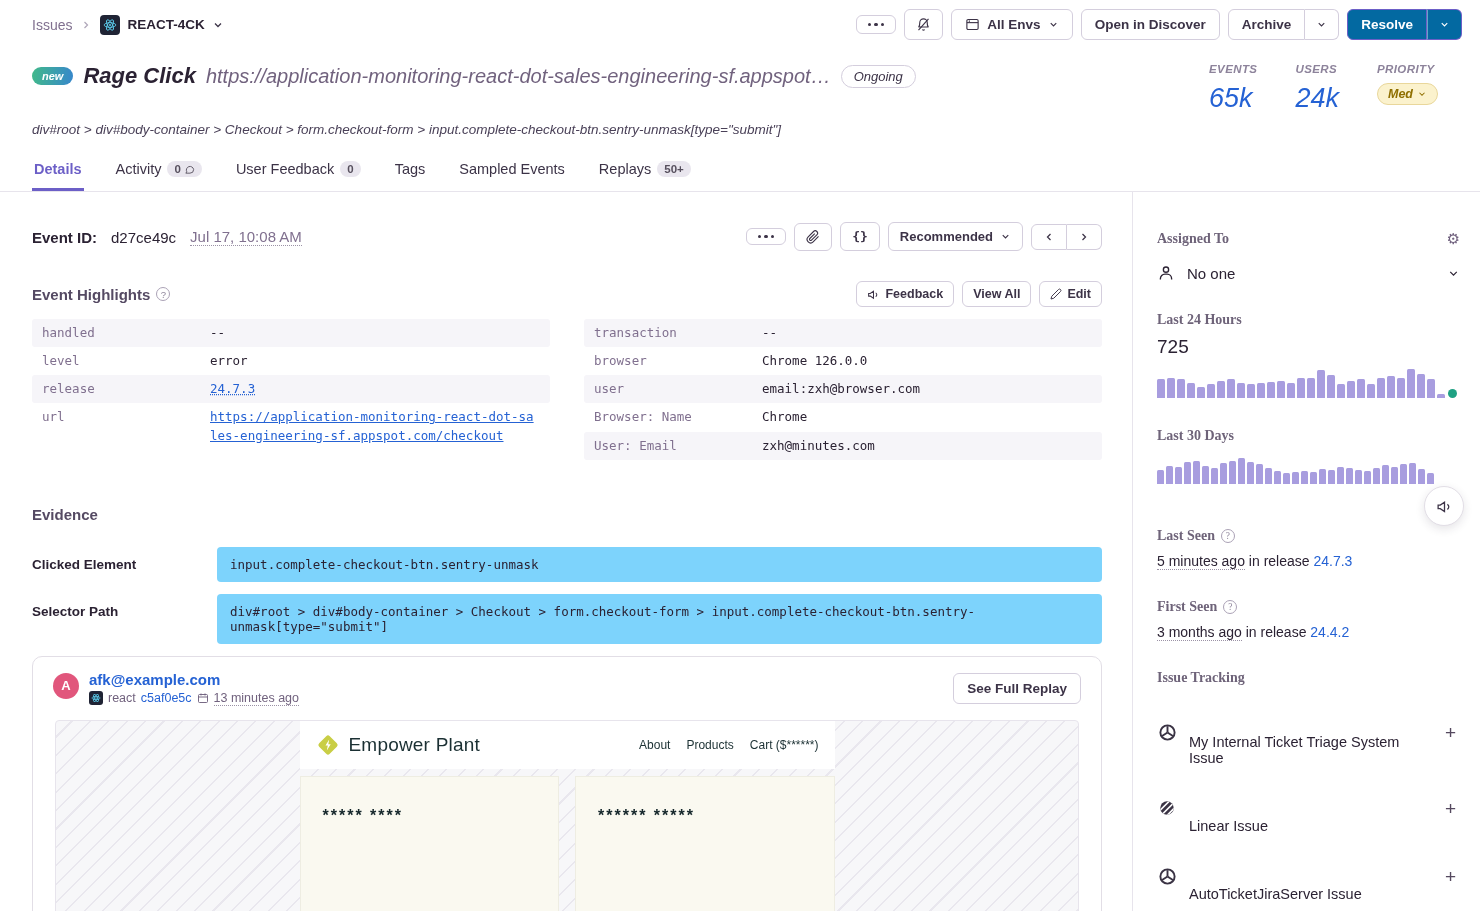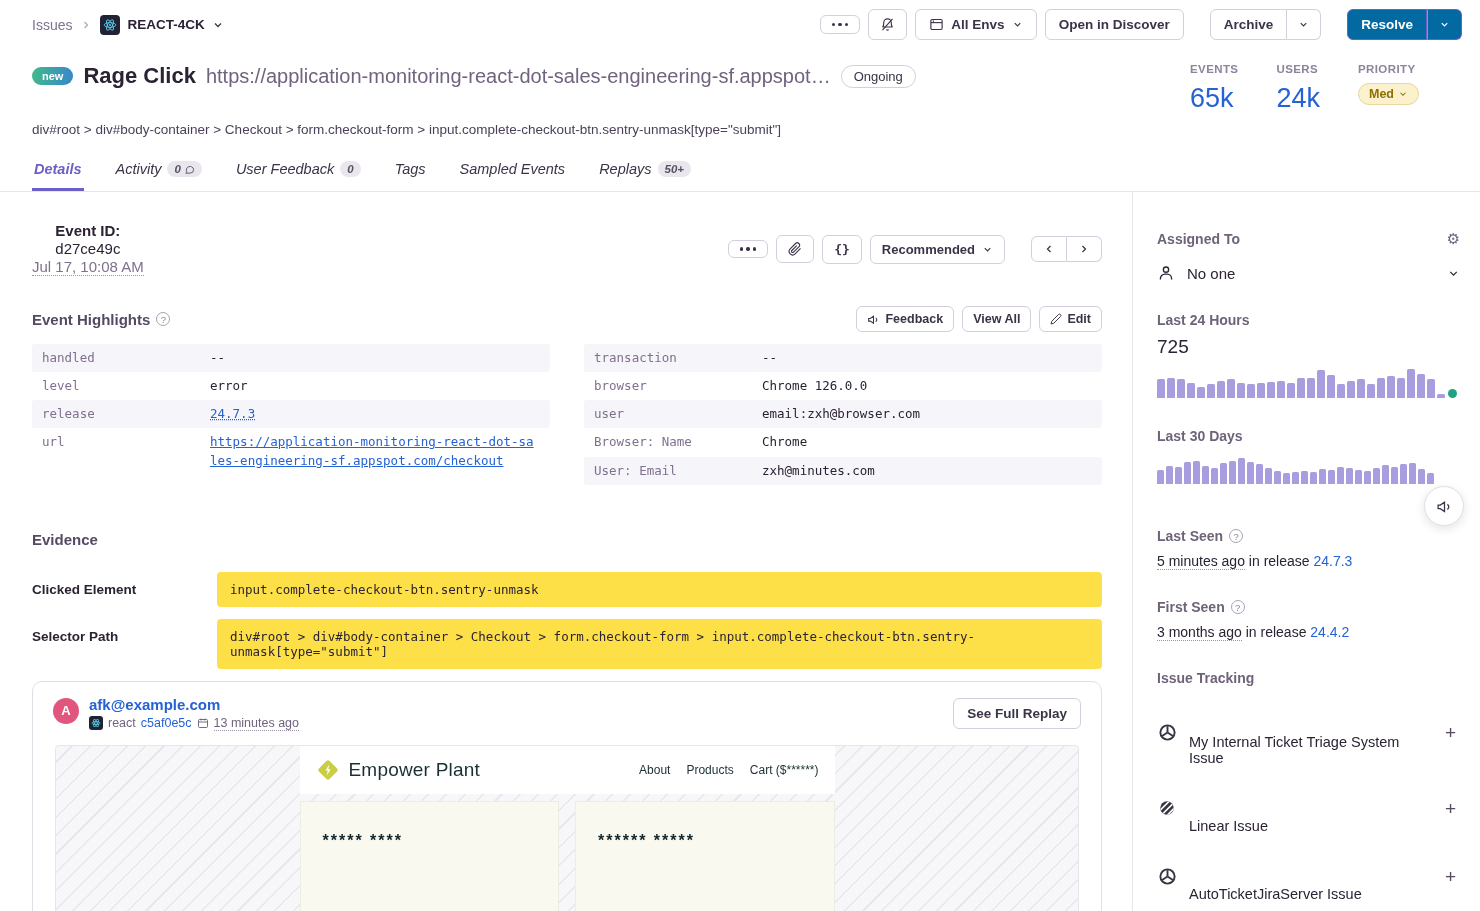--- a/index.html
+++ b/index.html
@@ -14,60 +14,60 @@
   .crumb-sep { color:#B0A8BA; }
   .project-sel { display:flex; align-items:center; gap:7px; font-weight:700; font-size:13.5px; color:#2B2233; cursor:pointer; }
   .proj-icon { width:20px; height:20px; border-radius:4px; background:#1F2334; display:flex; align-items:center; justify-content:center; }
   .top-actions { display:flex; align-items:center; gap:8px; }
   .btn { display:inline-flex; align-items:center; gap:7px; border:1px solid #D4CEDD; background:#fff;
     border-radius:6px; padding:7px 13px; font-size:13.5px; font-weight:700; color:#3C3347; cursor:pointer;
     font-family:"Liberation Sans", sans-serif; }
   .btn.icon-only { padding:7px 11px; }
   .btn-group { display:inline-flex; }
   .btn-group .btn { border-radius:0; }
-  .btn-group .btn:first-child { border-radius:6px 0 0 6px;margin-left:18px; }
+  .btn-group .btn:first-child { border-radius:6px 0 0 6px; }
   .btn-group .btn:last-child { border-radius:0 6px 6px 0; border-left:none; }
   .btn.primary { background:#0369a1; border-color:#6C5FC7; color:#fff; }
   .btn-group .btn.primary:last-child { border-left:1px solid rgba(255,255,255,.4); }
   .dots { display:inline-flex; gap:3px; align-items:center; }
   .dots i { width:3.5px; height:3.5px; border-radius:50%; background:#3C3347; }
 
   
-  .header { padding:14px 43px 0 32px; }
+  .header { padding:14px 24px 0 32px;font-style:italic; }
   .header-row1 { display:flex; justify-content:space-between; align-items:flex-start; }
   .title-cluster { display:flex; align-items:center; gap:10px; max-width:980px; }
   .badge-new { background:linear-gradient(95deg,#41B98A,#3787CC); color:#fff; font-size:11px; font-weight:700;
     padding:3px 10px; border-radius:20px; }
   .issue-title { font-size:22px; font-weight:700; color:#2B2233; white-space:nowrap; }
   .issue-subtitle { font-size:20px; color:#71627E; white-space:nowrap; overflow:hidden; }
   .pill-ongoing { border:1px solid #D4CEDD; border-radius:20px; padding:3px 12px; font-size:13px; color:#3C3347; white-space:nowrap; }
   .stats { display:flex; gap:38px; padding-right:18px; }
   .stat { text-align:left; }
   .stat-label { font-size:11.5px; font-weight:700; letter-spacing:.4px; color:#8D839B; margin-bottom:8px; }
   .stat-value { font-size:27px; color:#2562D4; }
   .prio-pill { display:inline-flex; align-items:center; gap:4px; background:#FBF2CD; border:1px solid #E9D79B;
     color:#8F6F00; font-size:12.5px; font-weight:600; border-radius:20px; padding:3px 10px; cursor:pointer; }
   .culprit { font-size:13.5px; color:#4A4158; margin-top:8px; }
 
   
   .tabs { display:flex; gap:30px; padding:0 32px; margin-top:16px; border-bottom:1px solid #E7E4EC; }
   .tab { display:flex; align-items:center; gap:6px; font-size:14.5px; color:#3C3347; padding:8px 2px 11px; cursor:pointer;
-    border-bottom:3px solid transparent;font-style:italic; }
+    border-bottom:3px solid transparent; }
   .tab.active { color:#6C5FC7; font-weight:600; border-bottom-color:#6C5FC7; }
   .tab .badge { background:#E9E6EE; color:#57505E; border-radius:20px; font-size:11.5px; font-weight:600;
     padding:2px 7px; display:inline-flex; align-items:center; gap:3px; }
 
   
   .content { display:flex; align-items:stretch; min-height:750px; }
   .main { width:1133px; padding:30px 30px 0 32px; border-right:1px solid #E7E4EC; }
   .sidebar { flex:1; padding:38px 20px 0 24px; position:relative; }
 
   
   .event-row { display:flex; justify-content:space-between; align-items:center; }
-  .event-id { font-size:15px; display:flex; gap:1px; align-items:center;flex-direction:column; }
+  .event-id { font-size:15px; display:flex; gap:14px; align-items:flex-end; }
   .event-id b { font-weight:700; }
   .dot-u { border-bottom:1px dotted #9B92A6; }
   .muted { color:#80708F; }
   .event-toolbar { display:flex; gap:8px; align-items:center; }
   .btn.sm { padding:6px 11px; font-size:13px; }
   .mono { font-family:"DejaVu Sans Mono", monospace; }
 
   .hl-header { display:flex; justify-content:space-between; align-items:center; margin-top:30px; }
   .section-title { font-size:15px; font-weight:700; color:#554A63; display:flex; align-items:center; gap:6px; }
   .help { width:14px; height:14px; border:1px solid #ABA2B6; border-radius:50%; font-size:9.5px; color:#8D8399;
@@ -82,21 +82,21 @@
   .hl-key { width:168px; flex:none; color:#80708F; font-family:"DejaVu Sans Mono", monospace; }
   .hl-val { color:#2B2233; font-family:"DejaVu Sans Mono", monospace; word-break:break-all; }
   .hl-val.link { color:#2562D4; text-decoration:underline; cursor:pointer; }
   .hl-val.link-dotted { color:#2562D4; text-decoration:underline dotted; cursor:pointer; }
 
   
   .evidence-title { margin-top:46px; }
   .ev-rows { margin-top:24px; }
   .ev-row { display:flex; align-items:stretch; margin-bottom:12px; }
   .ev-label { width:185px; flex:none; font-size:13.5px; font-weight:700; padding-top:10px; }
-  .ev-val { flex:1; background:#fde047; border-radius:4px; padding:10px 13px; font-size:12.5px;
+  .ev-val { flex:1; background:#7dd3fc; border-radius:4px; padding:10px 13px; font-size:12.5px;
     font-family:"DejaVu Sans Mono", monospace; color:#2B2233; }
 
   
   .sr-header { display:flex; justify-content:space-between; align-items:center; margin-top:50px; }
   .replay-card { border:1px solid #E2DEE6; border-radius:10px; margin-top:12px; overflow:hidden; }
   .rc-top { display:flex; justify-content:space-between; align-items:center; padding:14px 20px; }
   .rc-user { display:flex; gap:10px; }
   .avatar { width:26px; height:26px; border-radius:50%; background:#E1567C; color:#fff; font-size:13px; font-weight:700;
     display:flex; align-items:center; justify-content:center; margin-top:2px; }
   .rc-name { color:#2562D4; font-weight:700; font-size:15px; cursor:pointer; }
@@ -108,21 +108,21 @@
     height:260px; display:flex; justify-content:center; overflow:hidden; }
   .viewport { width:535px; background:transparent; }
   .vp-header { background:#fff; height:48px; display:flex; align-items:center; justify-content:space-between; padding:0 16px; }
   .brand { display:flex; align-items:center; gap:9px; font-size:19px; color:#1B3033; letter-spacing:.2px; }
   .vp-nav { display:flex; gap:16px; font-size:12px; color:#1B3033; }
   .vp-body { display:flex; gap:16px; margin-top:7px; height:100%; }
   .product-card { flex:1; background:#FAF9F0; border:1px solid #EEEDE2; padding:30px 22px; }
   .p-title { font-weight:700; font-size:16px; letter-spacing:2px; color:#14262a; }
 
   
-  .sb-title { font-size:14px; font-weight:700; color:#6E6379; display:flex; align-items:center; gap:6px; }
+  .sb-title { font-size:14px; font-weight:700; color:#6E6379; display:flex; align-items:center; gap:6px;font-family:Liberation Serif, serif; }
   .sb-row-between { display:flex; justify-content:space-between; align-items:center; }
   .assignee { display:flex; align-items:center; gap:12px; margin-top:16px; font-size:15px; cursor:pointer; }
   .assignee .spacer { flex:1; }
   .sb-section { margin-top:30px; }
   .sb-big { font-size:19px; margin-top:8px; }
   .spark { display:flex; align-items:flex-end; gap:2px; height:30px; margin-top:10px; }
   .spark .bar { background:#A89DDF; border-radius:1.5px 1.5px 0 0; }
   .spark .gdot { width:9px; height:9px; border-radius:50%; background:#1FA183; margin-left:1px; }
   .seen-line { font-size:14px; margin-top:9px; color:#2B2233; }
   .seen-line .rel { color:#2562D4; cursor:pointer; }

